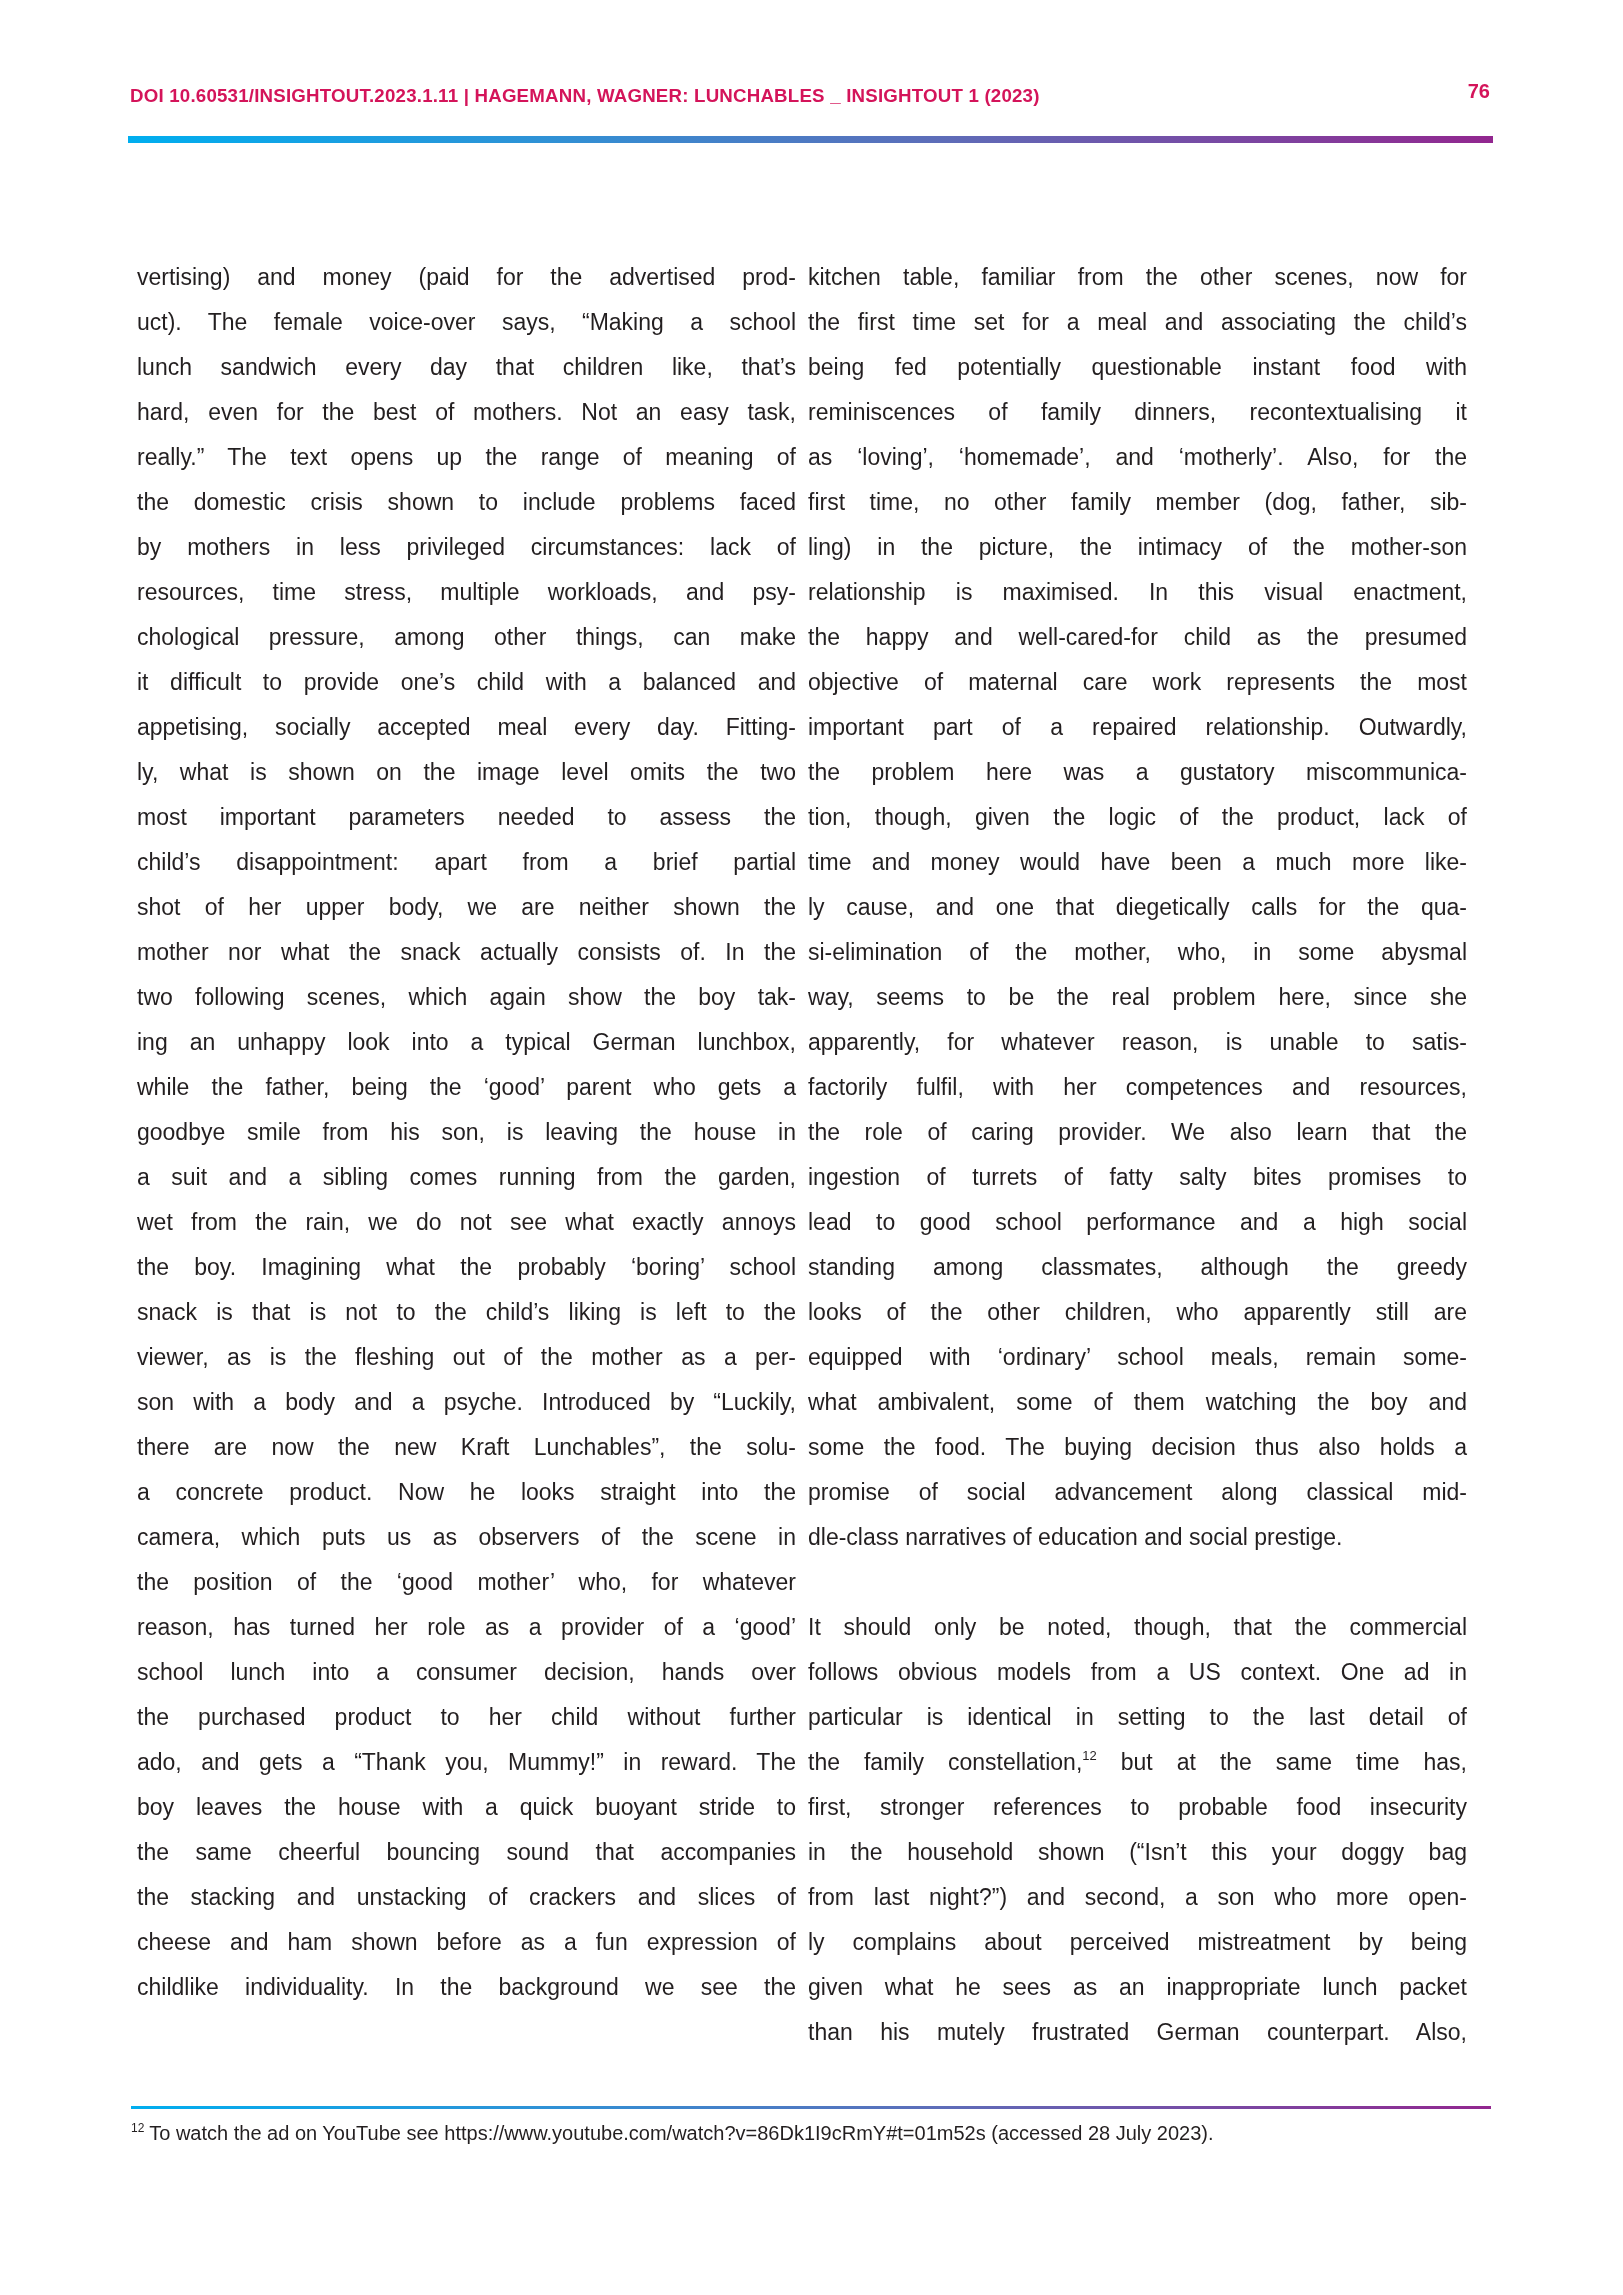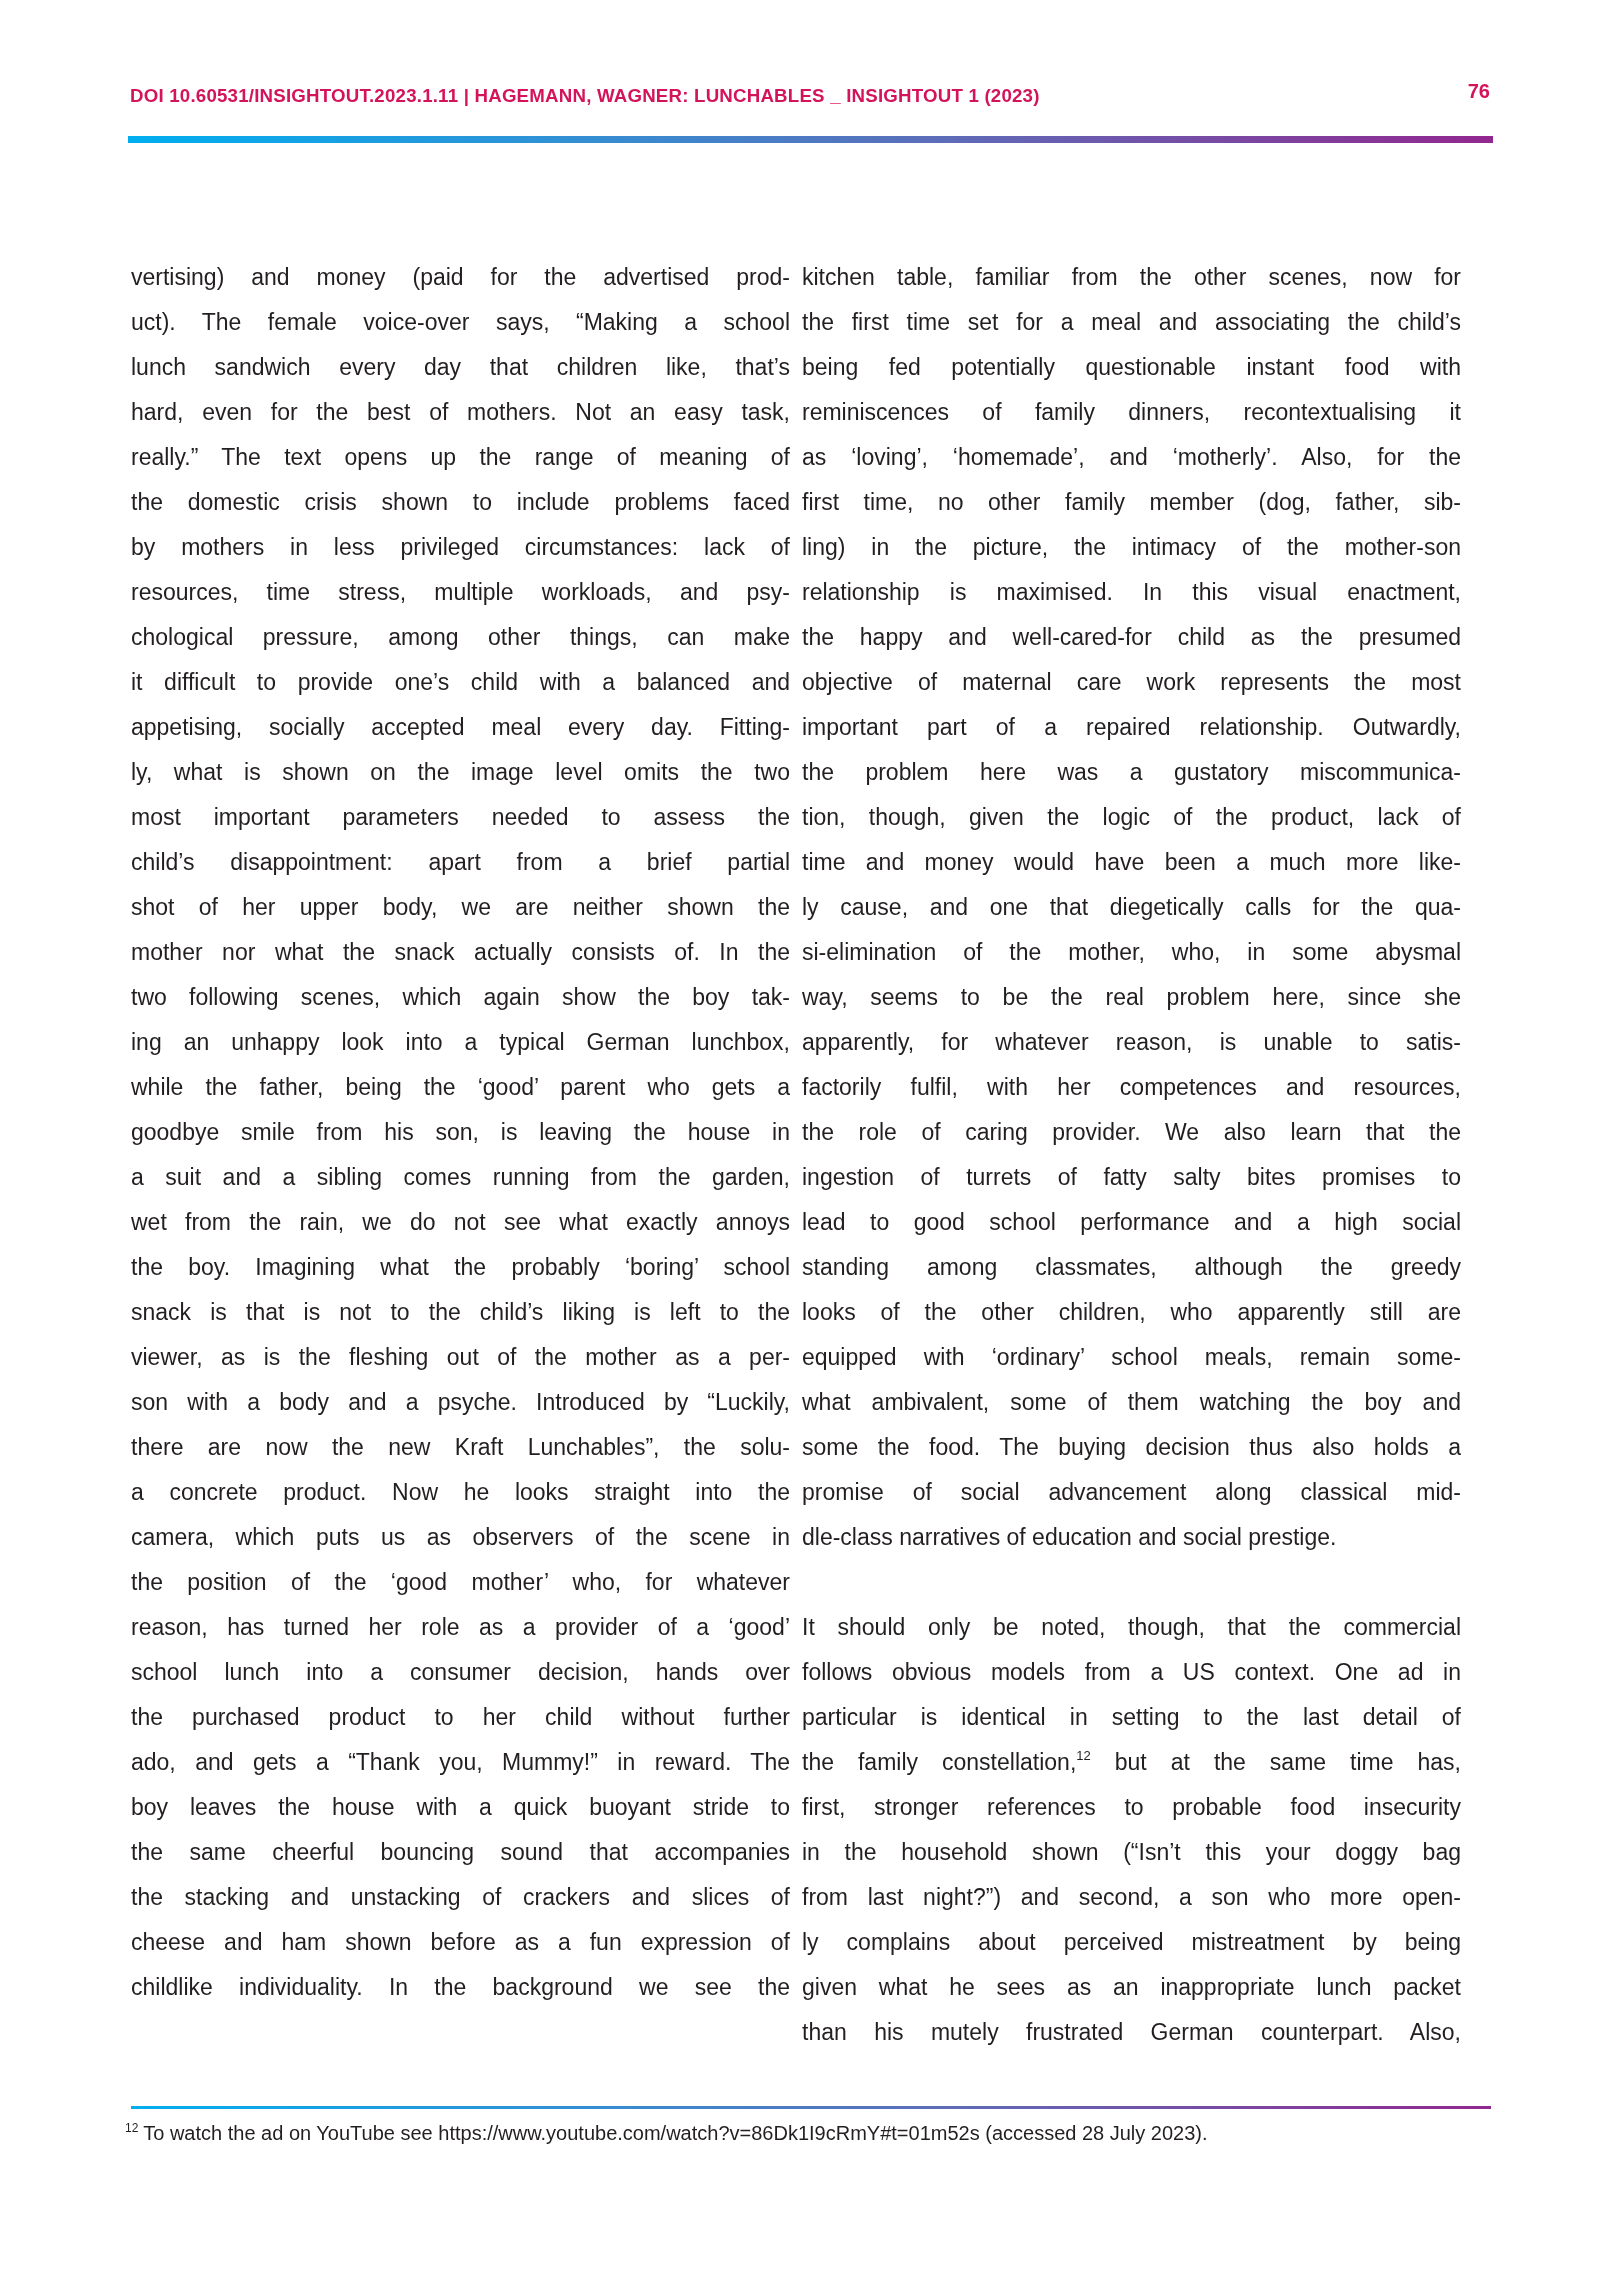--- a/index.html
+++ b/index.html
@@ -1,28 +1,28 @@
 <!DOCTYPE html>
 <html style="font-size:13px"><head>
 <meta charset="utf-8">
 <style>
   html, body { margin: 0; padding: 0; background: #ffffff; }
   body { width: 1623px; height: 2295px; position: relative; overflow: hidden; font-family: "Liberation Sans", "DejaVu Sans", sans-serif; color: #231f20; }
   .running-head { position: absolute; left: 130px; top: 84px; font-size: 18.7px; font-weight: bold; color: #D4145A; letter-spacing: 0.2px; white-space: nowrap; line-height: 23px; }
   .page-number { position: absolute; right: 133px; top: 80px; font-size: 20px; font-weight: bold; color: #D4145A; line-height: 23px; }
   .head-rule { position: absolute; left: 128px; top: 136px; width: 1365px; height: 7.3px; background: linear-gradient(90deg, #00AEEF 0%, #2E92D6 30%, #5E6CB8 60%, #92278F 100%); }
-  .column { position: absolute; top: 255px; width: 659px; font-size: 23px; line-height: 45px; }
+  .column { position: absolute; top: 255px; width: 659px; font-size: 23px; line-height: 45px; margin-left: 6px; }
   .col-left { left: 131px; }
   .col-right { left: 802px; }
   .line { display: block; height: 45px; white-space: nowrap; overflow: visible; text-align: justify; text-align-last: justify; }
   .line.last { text-align: left; text-align-last: left; }
   .line.blank { height: 45px; }
   sup.fnref { font-size: 13px; line-height: 0; vertical-align: 9.7px; }
   .foot-rule { position: absolute; left: 131px; top: 2106px; width: 1360px; height: 3.2px; background: linear-gradient(90deg, #00AEEF 0%, #2E92D6 30%, #5E6CB8 60%, #92278F 100%); }
-  .footnote { position: absolute; left: 125px; top: 2120px; font-size: 20px; line-height: 26px; white-space: nowrap; color: #231f20; }
+  .footnote { position: absolute; left: 131px; top: 2120px; font-size: 20px; line-height: 26px; white-space: nowrap; color: #231f20; }
   .footnote sup { font-size: 12px; vertical-align: 8px; line-height: 0; margin-right: 4.9px; }
 </style>
 </head>
 <body>
 
 <div class="running-head">DOI 10.60531/INSIGHTOUT.2023.1.11 | HAGEMANN, WAGNER: LUNCHABLES _ INSIGHTOUT 1 (2023)</div>
 <div class="page-number">76</div>
 <div class="head-rule"></div>
 
 <div class="column col-left">

